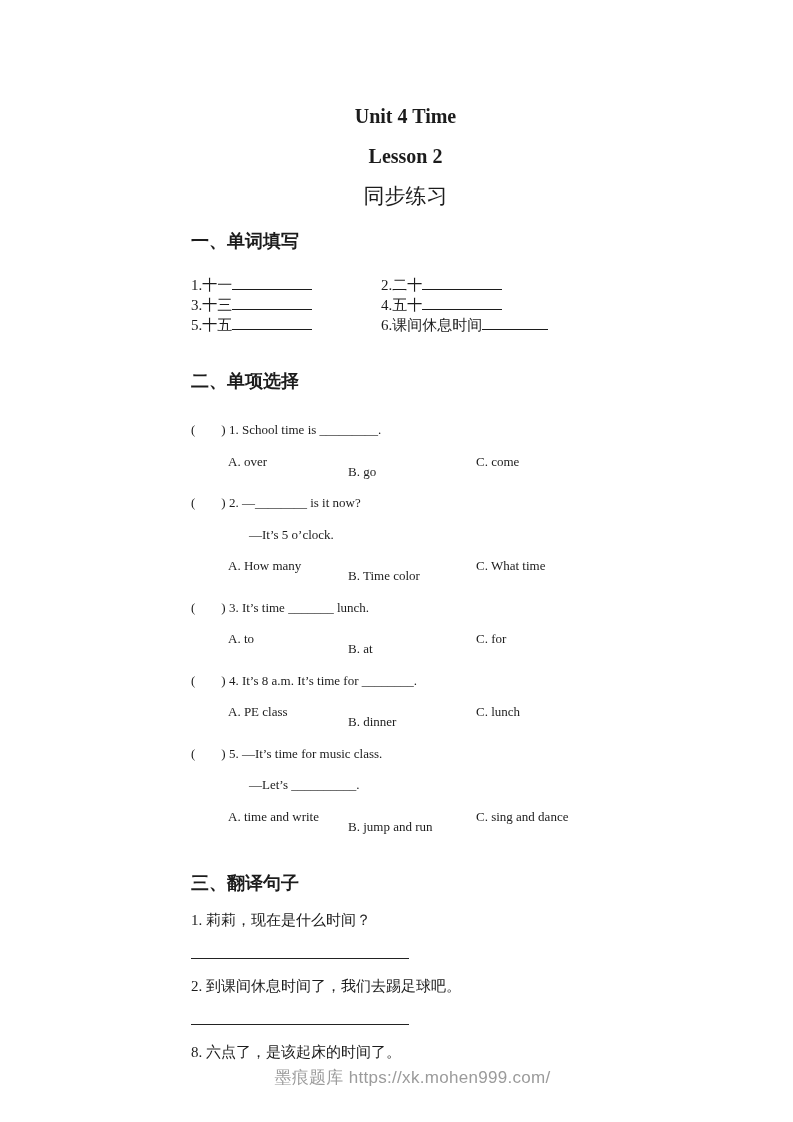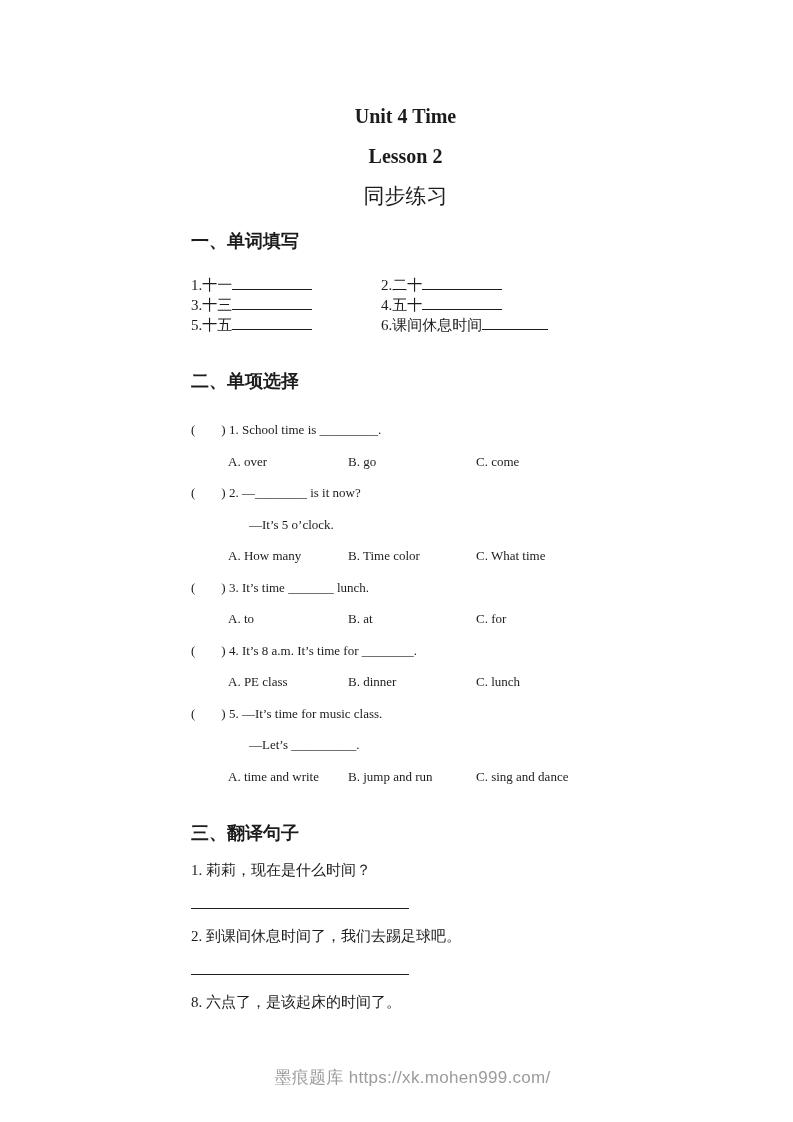--- a/index.html
+++ b/index.html
@@ -69,21 +69,21 @@
     line-height: 31.5px;
     white-space: pre-wrap;
   }
   .choice-line.cont { padding-left: 58px; }
   .choice-line.opts {
     display: flex;
     padding-left: 37px;
   }
   .opt { white-space: pre; }
   .opt:nth-child(1) { width: 120px; }
-  .opt:nth-child(2) { width: 128px; }
+  .opt:nth-child(2) { width: 128px; margin-top: 10px; }
   
   .trans-list { margin-top: 16px; }
   .trans-text {
     font-size: 15px;
     line-height: 20px;
     margin-top: 17px;
   }
   .trans-text:first-child { margin-top: 0; }
   .answer-line {
     width: 218px;

